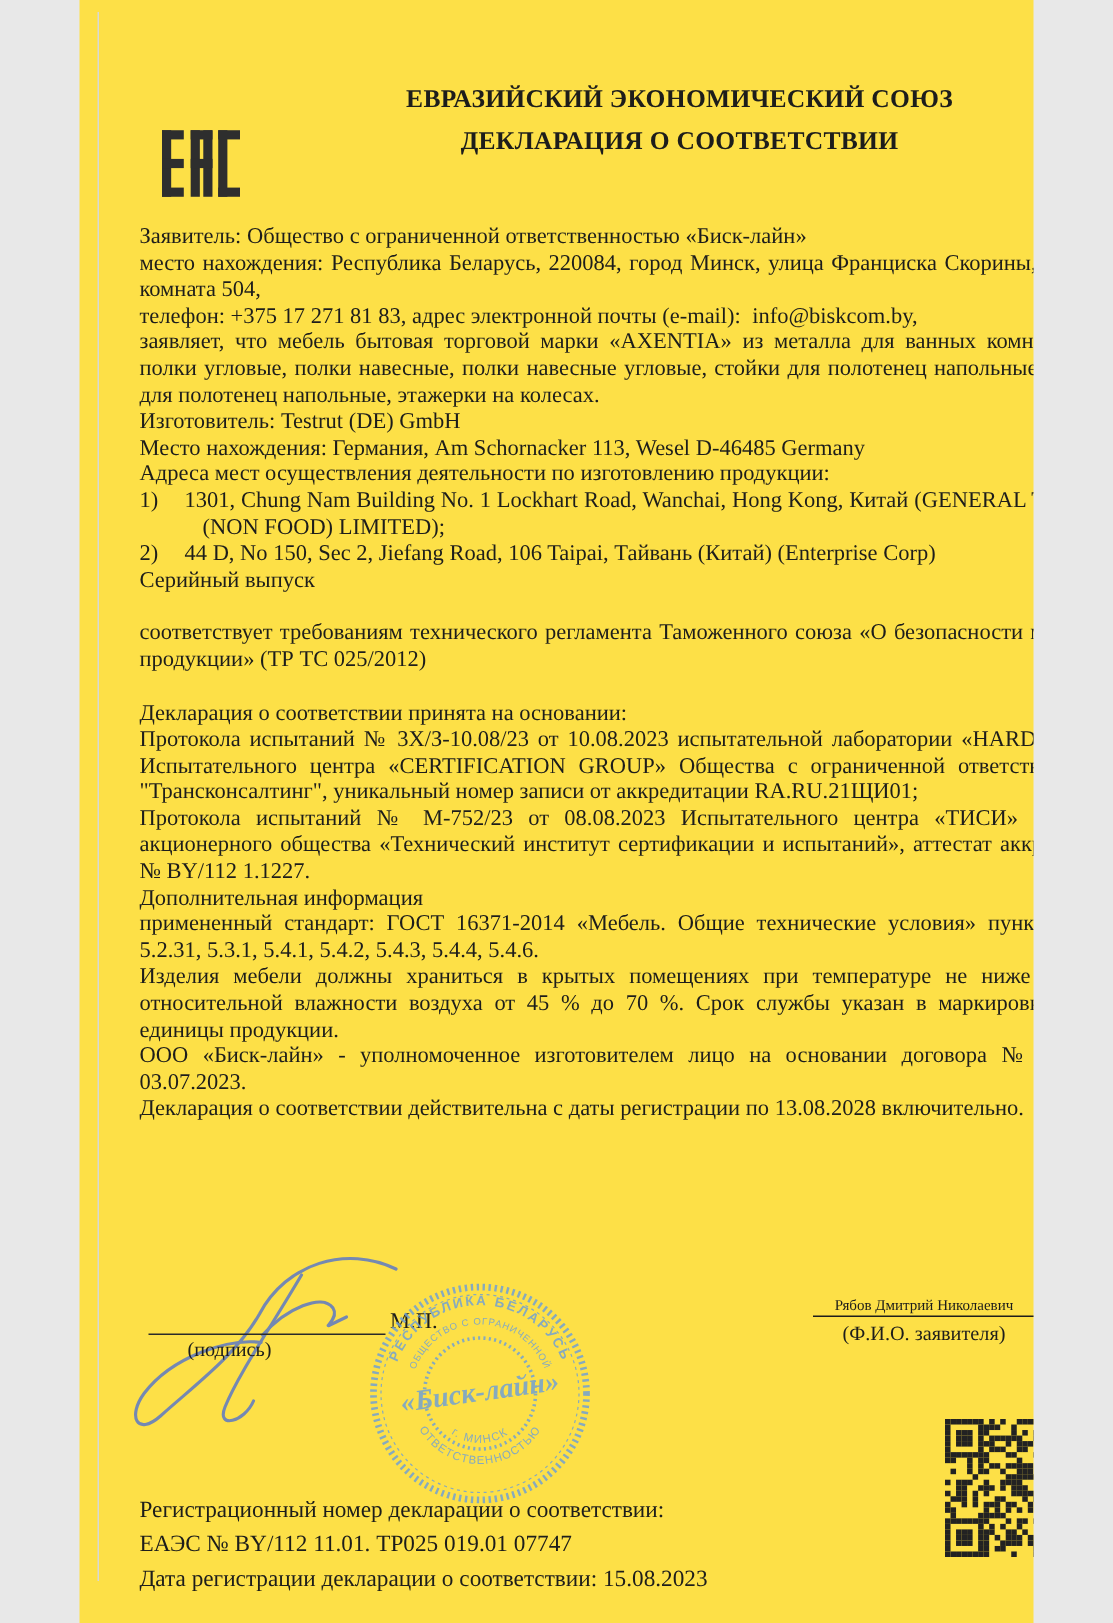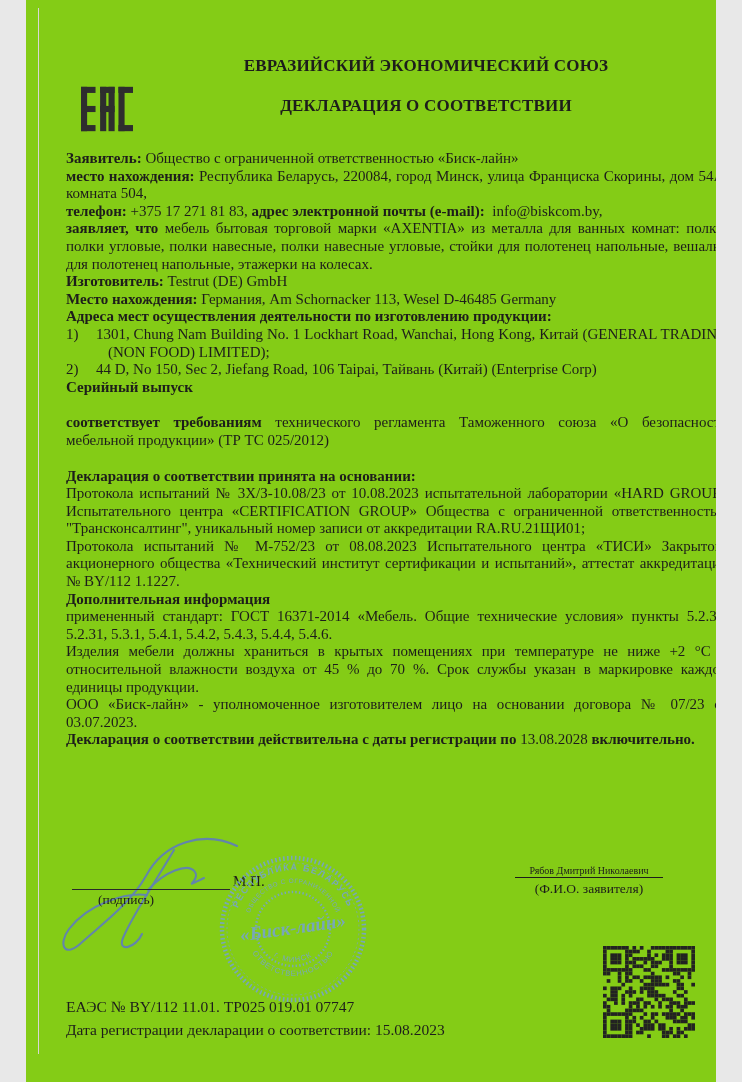--- a/index.html
+++ b/index.html
@@ -1,35 +1,35 @@
 <!DOCTYPE html>
 <html><head>
 <meta charset="utf-8">
 <style>
   html,body{margin:0;padding:0;background:#e8e8e8;}
   .page{
-    position:relative; width:690px; height:1082px; margin:0 auto;
-    background:#84cc16; overflow:hidden;
+    position:relative; width:636px; height:1082px; margin:0 auto;
+    background:#fde047; overflow:hidden;
     font-family:"Liberation Serif", serif;
     color:#1d1d1b;
   }
   .scan-line{position:absolute; left:12px; top:8px; width:1px; height:1046px; background:#d8d8d6;}
   
   .eac-logo{position:absolute; left:55px; top:80px;}
   .titles{position:absolute; left:120px; top:56px; width:560px; text-align:center;}
   .title-1{font-weight:bold; font-size:17px; letter-spacing:.2px;}
-  .title-2{font-weight:bold; font-size:17px; margin-top:20px; letter-spacing:.2px;}
+  .title-2{font-weight:bold; font-size:17px; margin-top:8px; letter-spacing:.2px;}
   .sr{position:absolute; width:1px; height:1px; overflow:hidden; clip:rect(0 0 0 0); white-space:nowrap;}
   
   .body{
     position:absolute; left:40px; top:150px; width:662px;
     font-size:15px; line-height:17.6px; text-align:justify;
   }
   .body p{margin:0;}
-  b{font-weight:bold;}
+  b{font-weight:normal;}
   .gap-lg{margin-top:15px !important;}
   .gap-xl{margin-top:18px !important;}
   .site{padding-left:42px; text-indent:-42px;}
   .site .num{display:inline-block; width:30px; text-indent:0;}
   
   .sig-svg{position:absolute; left:26px; top:834px; pointer-events:none;}
   .sig-line{position:absolute; left:46px; top:889px; width:158px; border-bottom:1.2px solid #2a2a2a;}
   .sig-caption{position:absolute; left:72px; top:892px; font-size:13.5px;}
   .mp-label{position:absolute; left:207px; top:873px; font-size:15px;}
   .stamp-svg{position:absolute; left:192px; top:854px; opacity:.88;}
@@ -458,16 +458,17 @@
       <rect x="25.76" y="88.32" width="3.68" height="3.68"></rect>
       <rect x="44.16" y="88.32" width="3.68" height="3.68"></rect>
       <rect x="58.88" y="88.32" width="3.68" height="3.68"></rect>
       <rect x="62.56" y="88.32" width="3.68" height="3.68"></rect>
       <rect x="69.92" y="88.32" width="3.68" height="3.68"></rect>
       <rect x="73.60" y="88.32" width="3.68" height="3.68"></rect>
       <rect x="80.96" y="88.32" width="3.68" height="3.68"></rect>
     </svg>
 
   <div class="reg-block">
+    <p>Регистрационный номер декларации о соответствии:</p>
     <p>ЕАЭС № BY/112 11.01. ТР025 019.01 07747</p>
     <p><span>Дата регистрации декларации о соответствии:</span> <span>15.08.2023</span></p>
   </div>
 </div>
 
 </body></html>

